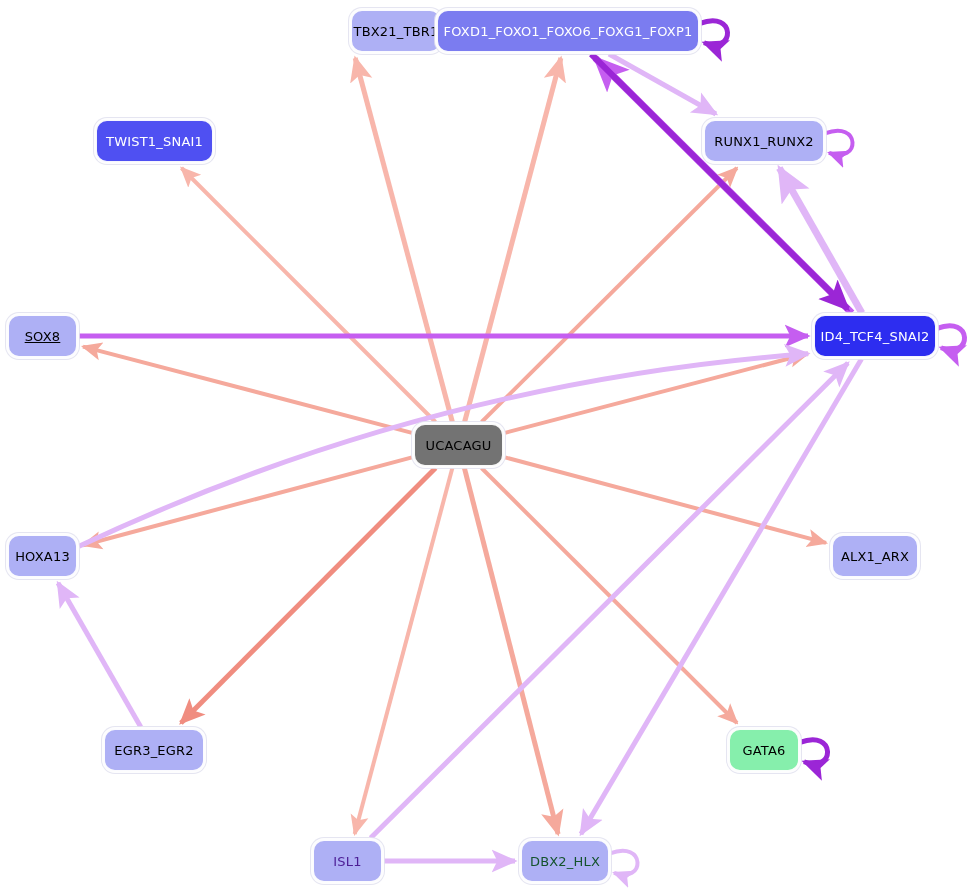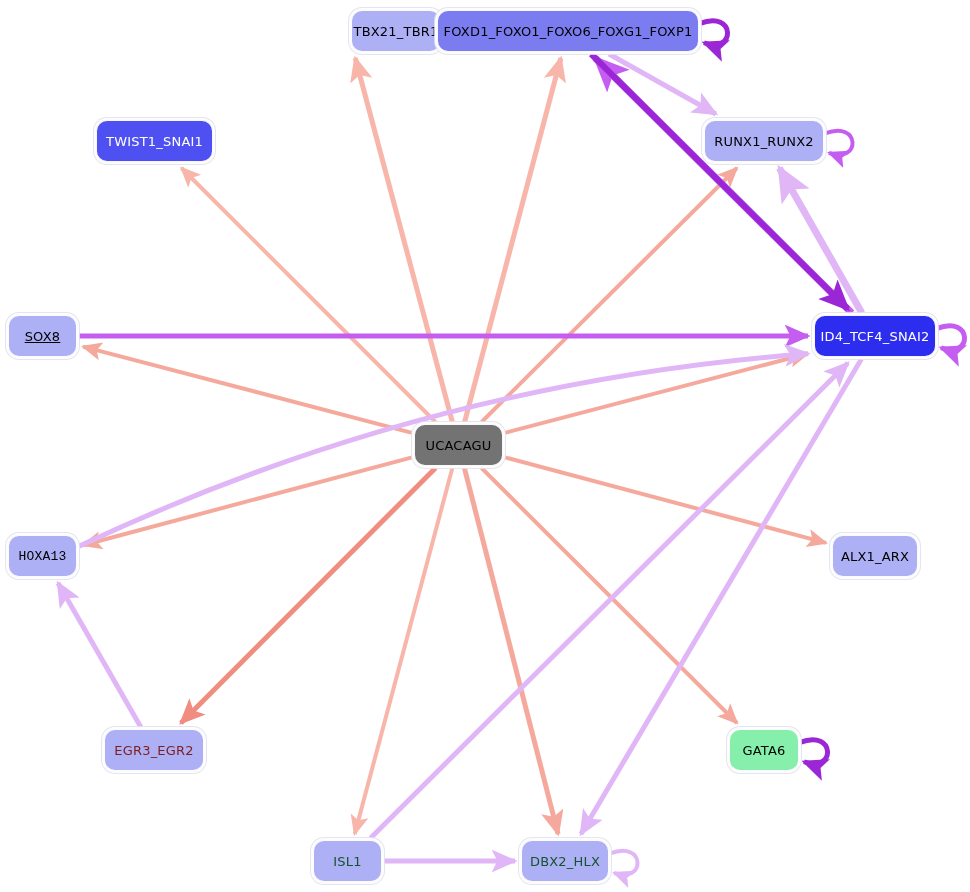--- a/index.html
+++ b/index.html
@@ -74,50 +74,50 @@
         <path d="M 825 133.44 C 861 119.44, 861 164.76, 829 152.76" fill="none" stroke="#c55ef0" stroke-width="4" stroke-linecap="butt" marker-end="url(#mc55ef0)"></path>
         <path d="M 937 328.44 C 973 314.44, 973 359.76, 941 347.76" fill="none" stroke="#c55ef0" stroke-width="5" stroke-linecap="butt" marker-end="url(#mc55ef0)"></path>
         <path d="M 800 742.44 C 836 728.44, 836 773.76, 804 761.76" fill="none" stroke="#9b26d6" stroke-width="5" stroke-linecap="butt" marker-end="url(#m9b26d6)"></path>
         <path d="M 610 853.44 C 646 839.44, 646 884.76, 614 872.76" fill="none" stroke="#e0b6f7" stroke-width="4" stroke-linecap="butt" marker-end="url(#me0b6f7)"></path>
       </g>
   </svg>
   <div id="nodes-layer">
       <div class="node" style="left: 303px; top: 10px; width: 90px; height: 42px; background: rgb(174, 176, 245); color: rgb(0, 0, 0); margin-left: 48px;">
         <span class="node-label">TBX21_TBR1</span>
       </div>
-      <div class="node" style="left: 437px; top: 10px; width: 262px; height: 42px; background: rgb(123, 124, 240); color: #000000; text-align: center;">
+      <div class="node" style="left: 437px; top: 10px; width: 262px; height: 42px; background: rgb(123, 124, 240); color: #ffffff; text-align: center;">
         <span class="node-label">FOXD1_FOXO1_FOXO6_FOXG1_FOXP1</span>
       </div>
       <div class="node" style="left: 96px; top: 120px; width: 117px; height: 42px; background: rgb(79, 80, 242); color: rgb(255, 255, 255);">
         <span class="node-label">TWIST1_SNAI1</span>
       </div>
       <div class="node" style="left: 704px; top: 120px; width: 120px; height: 42px; background: rgb(174, 176, 245); color: #000000;">
         <span class="node-label">RUNX1_RUNX2</span>
       </div>
       <div class="node" style="left: 8px; top: 315px; width: 69px; height: 42px; background: rgb(174, 176, 245); color: rgb(0, 0, 0); text-decoration: underline;">
         <span class="node-label">SOX8</span>
       </div>
       <div class="node" style="left: 814px; top: 315px; width: 122px; height: 42px; background: rgb(45, 45, 240); color: rgb(255, 255, 255);">
         <span class="node-label">ID4_TCF4_SNAI2</span>
       </div>
       <div class="node" style="left: 414px; top: 424px; width: 89px; height: 42px; background: #737373; color: rgb(0, 0, 0);">
         <span class="node-label">UCACAGU</span>
       </div>
-      <div class="node" style="left: 8px; top: 535px; width: 69px; height: 42px; background: rgb(174, 176, 245); color: rgb(0, 0, 0); font-family: Liberation Mono, monospace;">
+      <div class="node" style="left: 8px; top: 535px; width: 69px; height: 42px; background: rgb(174, 176, 245); color: rgb(0, 0, 0);">
         <span class="node-label">HOXA13</span>
       </div>
       <div class="node" style="left: 832px; top: 535px; width: 86px; height: 42px; background: rgb(174, 176, 245); color: rgb(0, 0, 0); align-items: center;">
         <span class="node-label">ALX1_ARX</span>
       </div>
-      <div class="node" style="left: 104px; top: 729px; width: 100px; height: 42px; background: rgb(174, 176, 245); color: #7f1d1d;">
+      <div class="node" style="left: 104px; top: 729px; width: 100px; height: 42px; background: rgb(174, 176, 245); color: #000000;">
         <span class="node-label">EGR3_EGR2</span>
       </div>
       <div class="node" style="left: 729px; top: 729px; width: 70px; height: 42px; background: #86efac; color: rgb(0, 0, 0);">
         <span class="node-label">GATA6</span>
       </div>
-      <div class="node" style="left: 313px; top: 840px; width: 69px; height: 42px; background: rgb(174, 176, 245); color: #14532d;">
+      <div class="node" style="left: 313px; top: 840px; width: 69px; height: 42px; background: rgb(174, 176, 245); color: #4c1d95;">
         <span class="node-label">ISL1</span>
       </div>
       <div class="node" style="left: 521px; top: 840px; width: 88px; height: 42px; background: rgb(174, 176, 245); color: #14532d;">
         <span class="node-label">DBX2_HLX</span>
       </div>
     </div>
 </div>
 
 </body></html>

